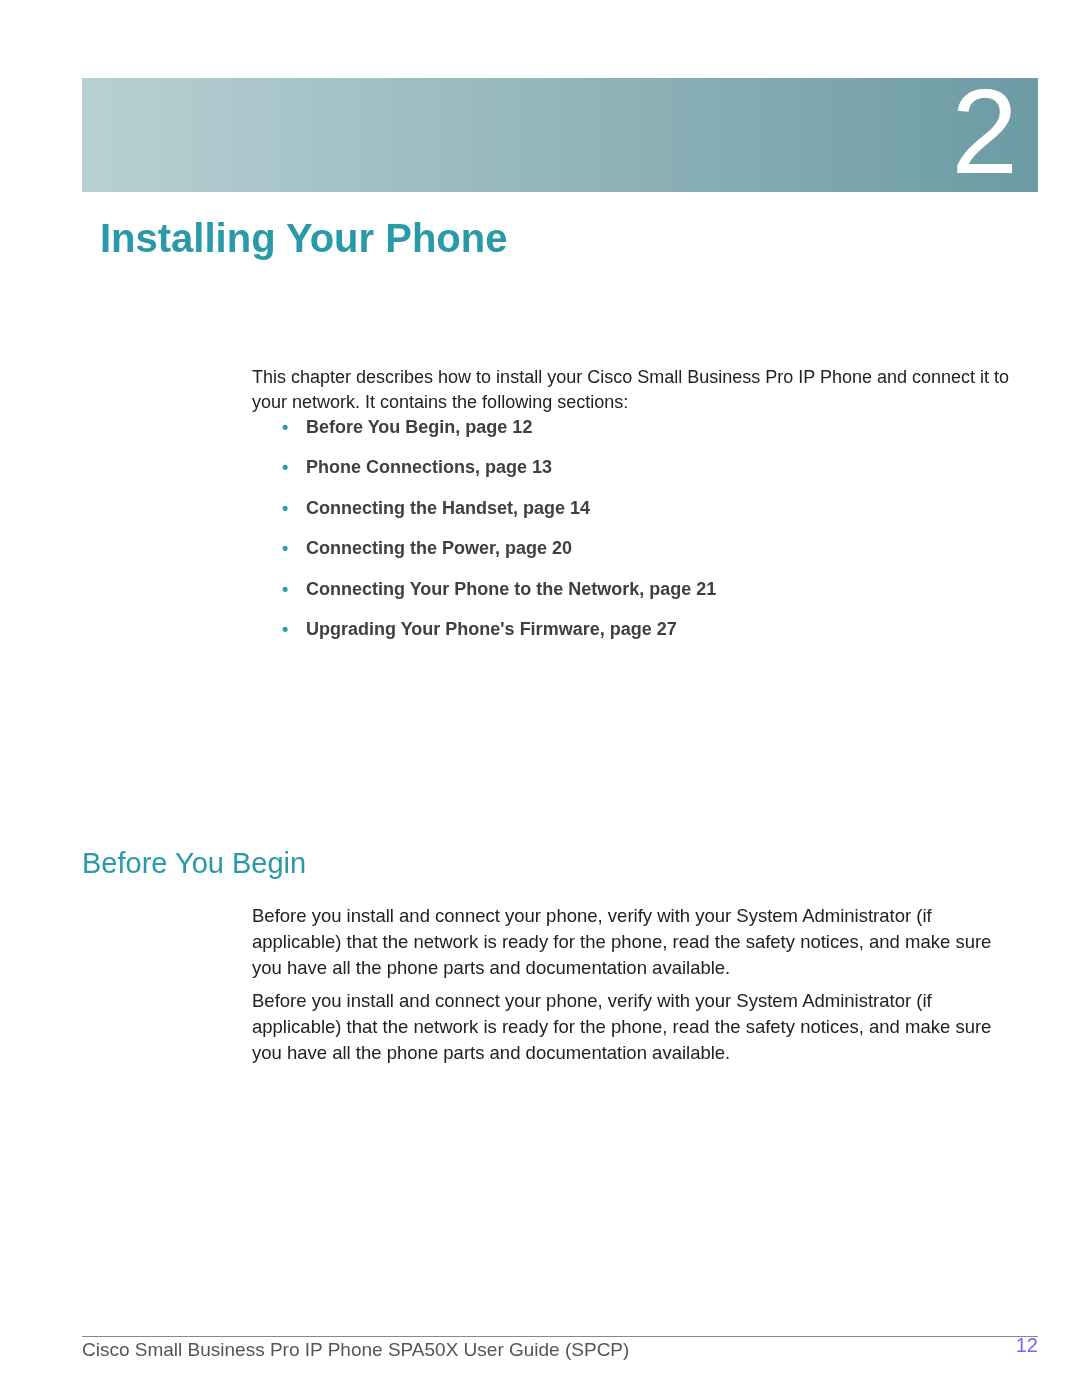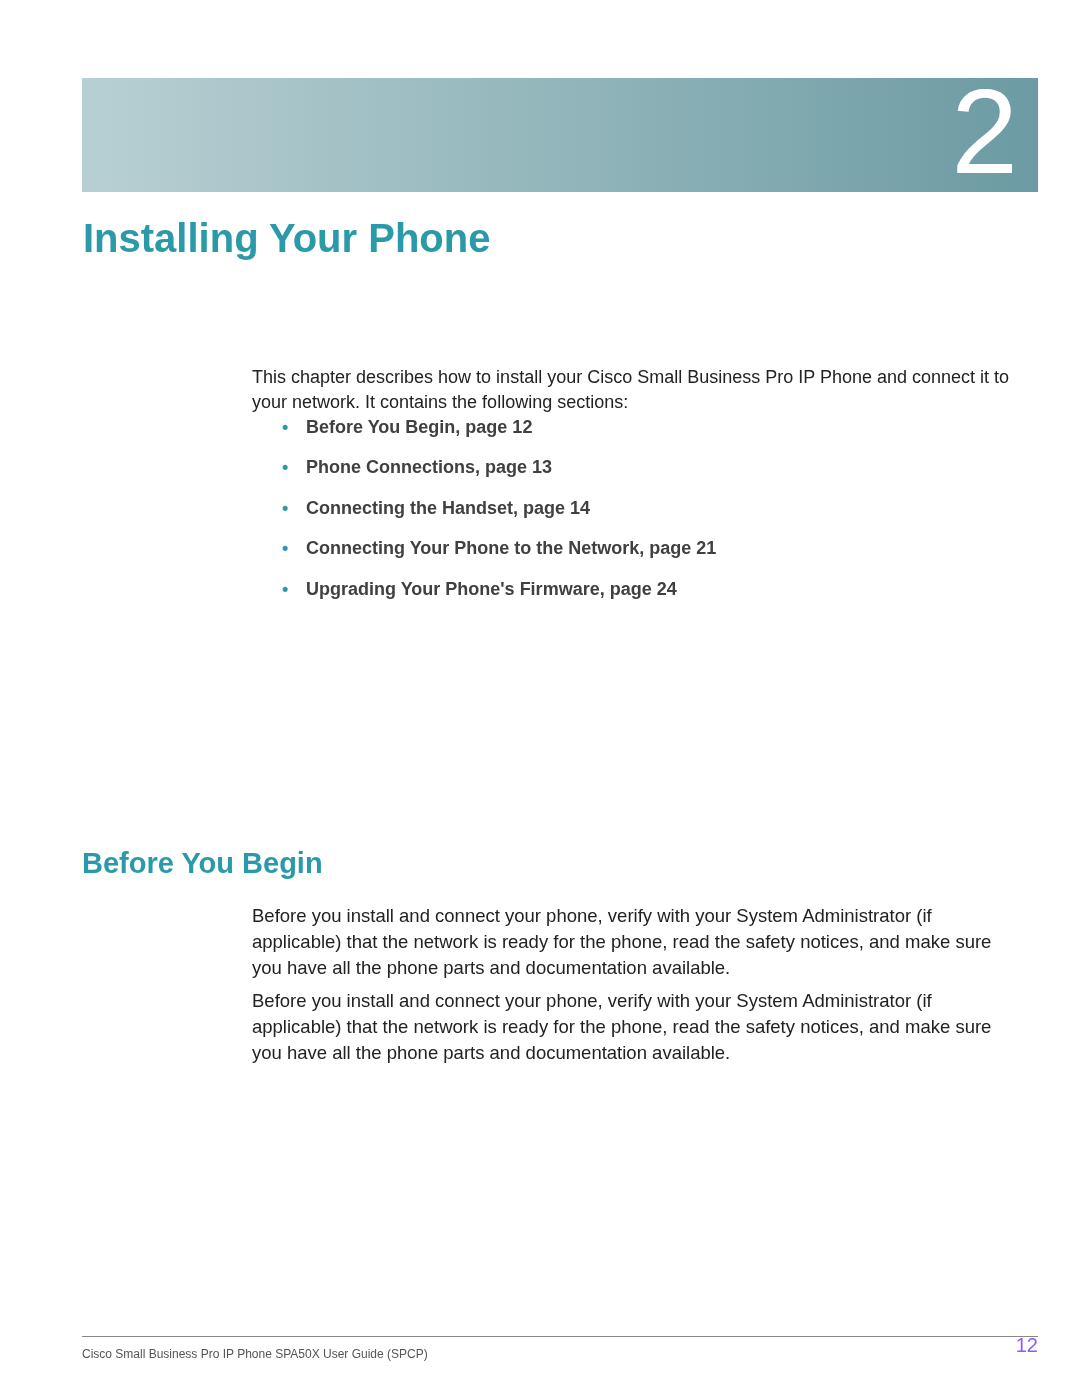--- a/index.html
+++ b/index.html
@@ -24,21 +24,21 @@
     right: 20px;
     top: -16px;
     font-size: 120px;
     font-weight: 300;
     color: #ffffff;
     font-family: Arial, Helvetica, sans-serif;
   }
   .chapter-title {
     position: absolute;
     top: 216px;
-    left: 83px;
+    left: 100px;
     font-size: 40px;
     font-weight: bold;
     color: #2b9aa8;
   }
   .intro-text {
     position: absolute;
     top: 365px;
     left: 252px;
     right: 60px;
     font-size: 18px;
@@ -68,21 +68,21 @@
     top: 0;
     color: #2b9aa8;
     font-size: 18px;
     font-weight: bold;
   }
   .section-heading {
     position: absolute;
     top: 847px;
     left: 82px;
     font-size: 29px;
-    font-weight: bold;
+    font-weight: normal;
     color: #2b9aa8;
   }
   .body-p1 {
     position: absolute;
     top: 903px;
     left: 252px;
     right: 60px;
     font-size: 18.5px;
     line-height: 1.4;
     color: #222;
@@ -100,21 +100,21 @@
     position: absolute;
     bottom: 60px;
     left: 82px;
     right: 42px;
     border-top: 1px solid #888;
   }
   .footer-text {
     position: absolute;
     bottom: 36px;
     left: 82px;
-    font-size: 12px;
+    font-size: 19px;
     color: #555;
   }
   .footer-page {
     position: absolute;
     bottom: 40px;
     right: 42px;
     font-size: 20px;
     color: #8b5cf6;
   }
 </style>
@@ -126,22 +126,23 @@
 </div>
 
 <h1 class="chapter-title">Installing Your Phone</h1>
 
 <p class="intro-text">This chapter describes how to install your Cisco Small Business Pro IP Phone and connect it to your network. It contains the following sections:</p>
 
 <ul class="toc-list">
   <li>Before You Begin, page 12</li>
   <li>Phone Connections, page 13</li>
   <li>Connecting the Handset, page 14</li>
+  <li>Connecting the Power, page 20</li>
   <li>Connecting Your Phone to the Network, page 21</li>
-  <li>Upgrading Your Phone's Firmware, page 24</li>
+  <li>Upgrading Your Phone's Firmware, page 27</li>
 </ul>
 
 <h2 class="section-heading">Before You Begin</h2>
 
 <p class="body-p1">Before you install and connect your phone, verify with your System Administrator (if applicable) that the network is ready for the phone, read the safety notices, and make sure you have all the phone parts and documentation available.</p>
 <p class="body-p2">Before you install and connect your phone, verify with your System Administrator (if applicable) that the network is ready for the phone, read the safety notices, and make sure you have all the phone parts and documentation available.</p>
 
 <div class="footer-line"></div>
 <div class="footer-text">Cisco Small Business Pro IP Phone SPA50X User Guide (SPCP)</div>
 <div class="footer-page">12</div>

